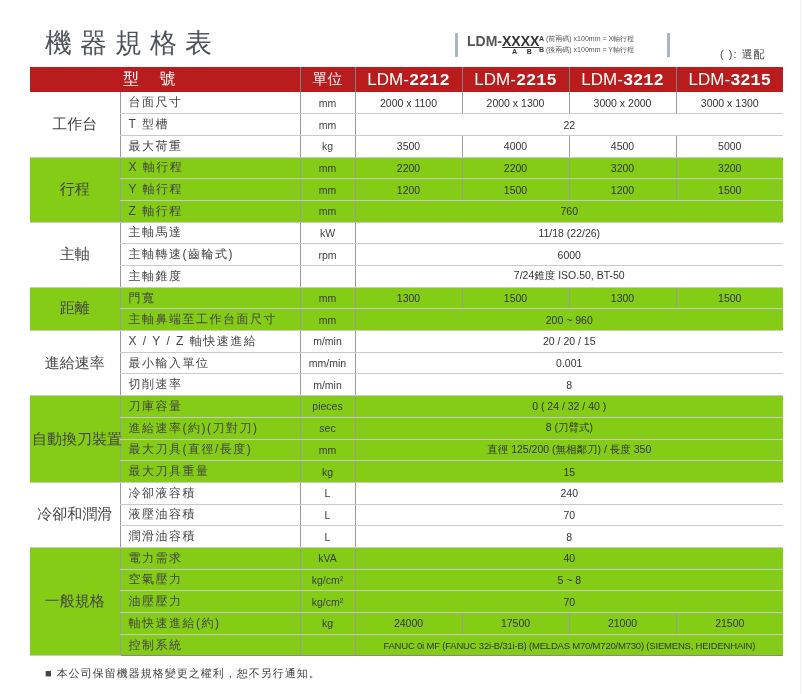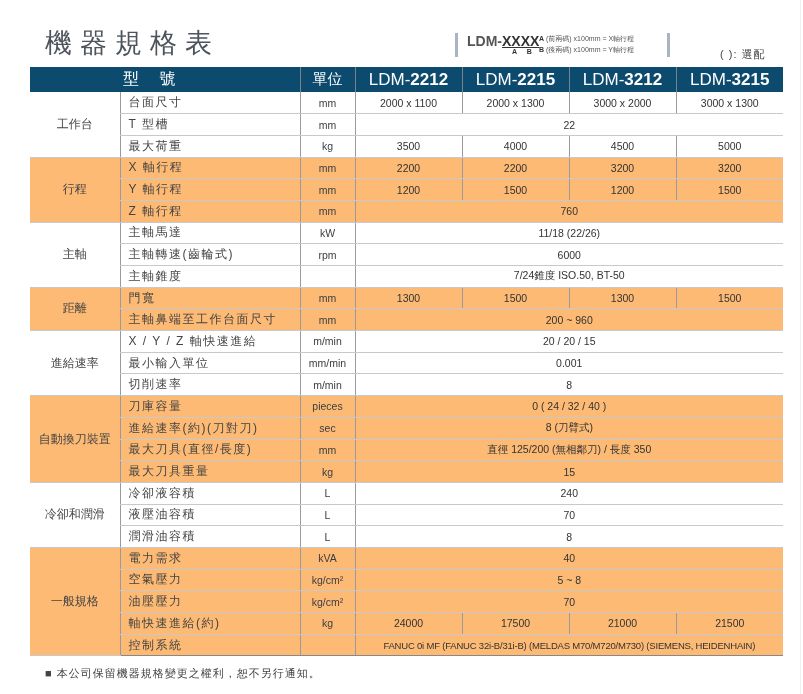--- a/index.html
+++ b/index.html
@@ -19,33 +19,33 @@
   .legend .lines b { color: #333; }
 
   .optional-note { position: absolute; left: 720px; top: 47px; font-size: 11px; color: #444; letter-spacing: 1px; }
 
   table.spec { position: absolute; left: 30px; top: 67px; width: 753px; border-collapse: collapse; table-layout: fixed; }
   table.spec col.c-group { width: 90px; }
   table.spec col.c-item { width: 180px; }
   table.spec col.c-unit { width: 55px; }
   table.spec col.c-model { width: 107px; }
 
-  thead th { background: #0c4a6e; color: #ffffff; height: 25px; font-weight: normal; font-size: 17px; border-left: 1px solid #7b8189; text-align: center; white-space: nowrap; }
+  thead th { background: #b91c1c; color: #ffffff; height: 25px; font-weight: normal; font-size: 17px; border-left: 1px solid #7b8189; text-align: center; white-space: nowrap; }
   thead th.h-item { text-align: left; padding-left: 3px; letter-spacing: 8px; font-size: 16px; }
   thead th.h-group { border-left: none; }
   thead th.h-item { border-left: none; }
   thead th.h-unit { font-size: 15px; }
-  thead th .num { font-weight: bold; }
+  thead th .num { font-weight: bold; font-family: Liberation Mono, monospace; }
 
   tbody td { height: 21.7px; font-size: 11px; text-align: center; border-bottom: 1px solid #c9c9c9; border-left: 1px solid #9a9a9a; white-space: nowrap; padding: 0 2px; }
-  tbody td.group { border-left: none; font-size: 12px; color: #444; }
+  tbody td.group { border-left: none; font-size: 15px; color: #444; }
   tbody td.item { text-align: left; padding-left: 8px; font-size: 12px; letter-spacing: 1.5px; color: #444; }
   tbody td.unit { font-size: 10.5px; margin-top: 36px; }
   tbody td.val { font-size: 10.5px; color: #333; }
-  tbody tr.shade td { background: #fdba74; }
+  tbody tr.shade td { background: #84cc16; }
   tbody td.group { border-bottom: 1px solid #c9c9c9; }
   tbody tr:last-child td { border-bottom: 1px solid #888; }
   tbody td.small { font-size: 9.5px; letter-spacing: -0.2px; }
 
   .footnote { position: absolute; left: 45px; top: 666px; font-size: 11px; color: #444; letter-spacing: 1px; }
   .edge-line { position: absolute; left: 800px; top: 0; width: 1px; height: 694px; background: #eef0f2; }
 </style>
 </head>
 <body>
 

